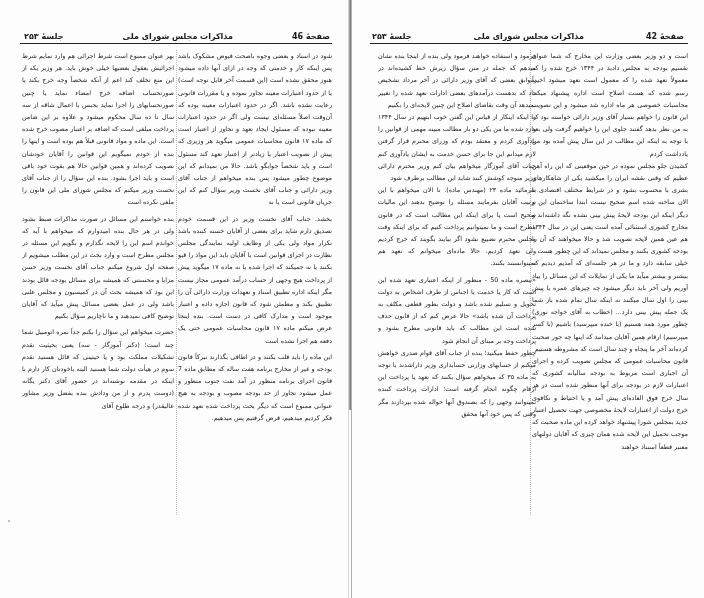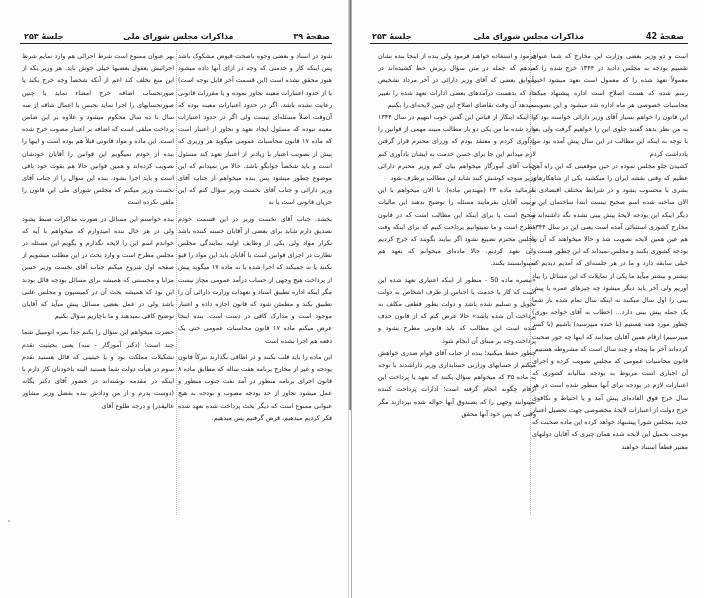--- a/index.html
+++ b/index.html
@@ -59,30 +59,30 @@
   }
   .left .colsep { left:176px; }
   .right .colsep { left:178px; }
   .speck { position:absolute; width:2px; height:2px; background:#aaa; border-radius:1px; }
 </style>
 </head>
 <body>
 
 <div class="page left">
   <div class="header">
-    <span>صفحهٔ ۳۹</span>
+    <span>صفحهٔ 46</span>
     <span>مذاکرات مجلس شورای ملی</span>
     <span>جلسهٔ ۲۵۳</span>
   </div>
   <div class="rule"></div>
 
   <div class="col c1">
     <p>شود در اسناد و بعضی وجوه باصحت قبوض مشکوک باشد پس اینکه کار و خدمتی که وجه در ازای آنها داده میشود هنوز محقق نشده است (این قسمت آخر قابل توجه است) یا از حدود اعتبارات معینه تجاوز نموده و یا مقررات قانونی رعایت نشده باشد. اگر در حدود اعتبارات معینه بوده که آن‌وقت اصلاً مسئله‌ای نیست ولی اگر در حدود اعتبارات معینه نبوده که مسئول ایجاد تعهد و تجاوز از اعتبار است که ماده ۱۷ قانون محاسبات عمومی میگوید هر وزیری که پیش از تصویب اعتبار یا زیادتر از اعتبار تعهد کند مسئول است و باید شخصاً جوابگو باشد. حالا من نمیدانم که این موضوع چطور میشود پس بنده میخواهم از جناب آقای وزیر دارائی و جناب آقای نخست وزیر سؤال کنم که این جریان قانونی است یا نه</p>
     <p class="gap">بخشد. جناب آقای نخست وزیر در این قسمت خودم تصدیق دارم شاید برای بعضی از آقایان خسته کننده باشد تکرار مواد ولی یکی از وظایف اولیه نمایندگی مجلس نظارت در اجرای قوانین است یا آقایان باید این مواد را قبو بکنند یا نه جمیکند که اجرا شده یا نه ماده ۱۷ میگوید پیش از پرداخت هیچ وجهی از حساب درآمد عمومی مجاز نیست مگر اینکه اداره تطبیق اسناد و تعهدات وزارت دارائی آن را تطبیق بکند و مطمئن شود که قانون اجازه داده و اعتبار موجود است و مدارک کافی در دست است. بنده اینجا عرض میکنم ماده ۱۷ قانون محاسبات عمومی حتی یک دفعه هم اجرا نشده است</p>
-    <p class="gap">این ماده را باید قلب بکنند و در اطاقی بگذارند تبرکاً قانون بودجه و غیر از مخارج برنامه هفت ساله که مطابق ماده ۸ قانون اجرای برنامه منظور در آمد نفت جنوب منظور و عمل میشود تجاوز از حد بودجه مصوب و بودجه به هیچ عنوانی ممنوع است که دیگر بحث پرداخت شده تعهد شده فکر کردیم میدهیم، قرض گرفتیم پس میدهیم.</p>
+    <p class="gap">این ماده را باید قلب بکنند و در اطاقی بگذارند تبرکاً قانون بودجه و غیر از مخارج برنامه هفت ساله که مطابق ماده 7 قانون اجرای برنامه منظور در آمد نفت جنوب منظور و عمل میشود تجاوز از حد بودجه مصوب و بودجه به هیچ عنوانی ممنوع است که دیگر بحث پرداخت شده تعهد شده فکر کردیم میدهیم، قرض گرفتیم پس میدهیم.</p>
   </div>
   <div class="colsep"></div>
   <div class="col c2">
     <p>بهر عنوان ممنوع است شرط اجرائی هم وارد نمایم شرط اجرائیش بعقول بعضیها خیلی خوش باید. هر وزیر یکه از این منع تخلف کند اعم از آنکه شخصاً وجه خرج بکند یا صورتحساب اضافه خرج امضاء نماید یا چنین صورتحسابهای را اجرا نماید بحبس با اعمال شاقه از سه سال تا ده سال محکوم میشود و علاوه بر این ضامن پرداخت مبلغی است که اضافه بر اعتبار مصوب خرج شده است. این ماده و مواد قانونی قبلاً هم بوده است و اینها را بنده از خودم نمیگویم این قوانین را آقایان خودشان تصویب کرده‌اند و همین قوانین حالا هم بقوت خود باقی است و باید اجرا بشود. بنده این سؤال را از جناب آقای نخست وزیر میکنم که مجلس شورای ملی این قانون را ملغی نکرده است</p>
     <p class="gap">بنده خواستم این مسائل در صورت مذاکرات صبط بشود ولی در هر حال بنده امیدوارم که میخواهم با آیه که خواندم اسم این را لایحه نگذارم و بگویم این مسئله در مجلس مطرح است و وارد بحث در این مطلب میشویم از صفحه اول شروع میکنم جناب آقای نخست وزیر حسن مزایا و محسنتی که همیشه برای مسائل بودجه قائل بودند این بود که همیشه بحث آن در کمیسیون و مجلس علنی باشد ولی در عمل بعضی مسائل پیش میآید که آقایان توضیح کافی نمیدهند و ما ناچاریم سؤال بکنیم</p>
     <p class="gap">حضرت میخواهم این سؤال را بکنم جداً نمره اتومبیل شما چند است؛ (دکتر آموزگار - سه) یعنی بحیثیت تقدم تشکیلات مملکت بود و یا حیثیتی که قائل هستید تقدم سوم در هیأت دولت شما هستید البته باخودتان کار دارم با اینکه در مقدمه نوشته‌اند در حضور آقای دکتر یگانه (دوست پدرم و از من ودادش بنده بفضل وزیر مشاور عالیقدر) و درجه طلوع آقای</p>
   </div>
   <div class="speck" style="left:8px;top:520px"></div>
 </div>
 

